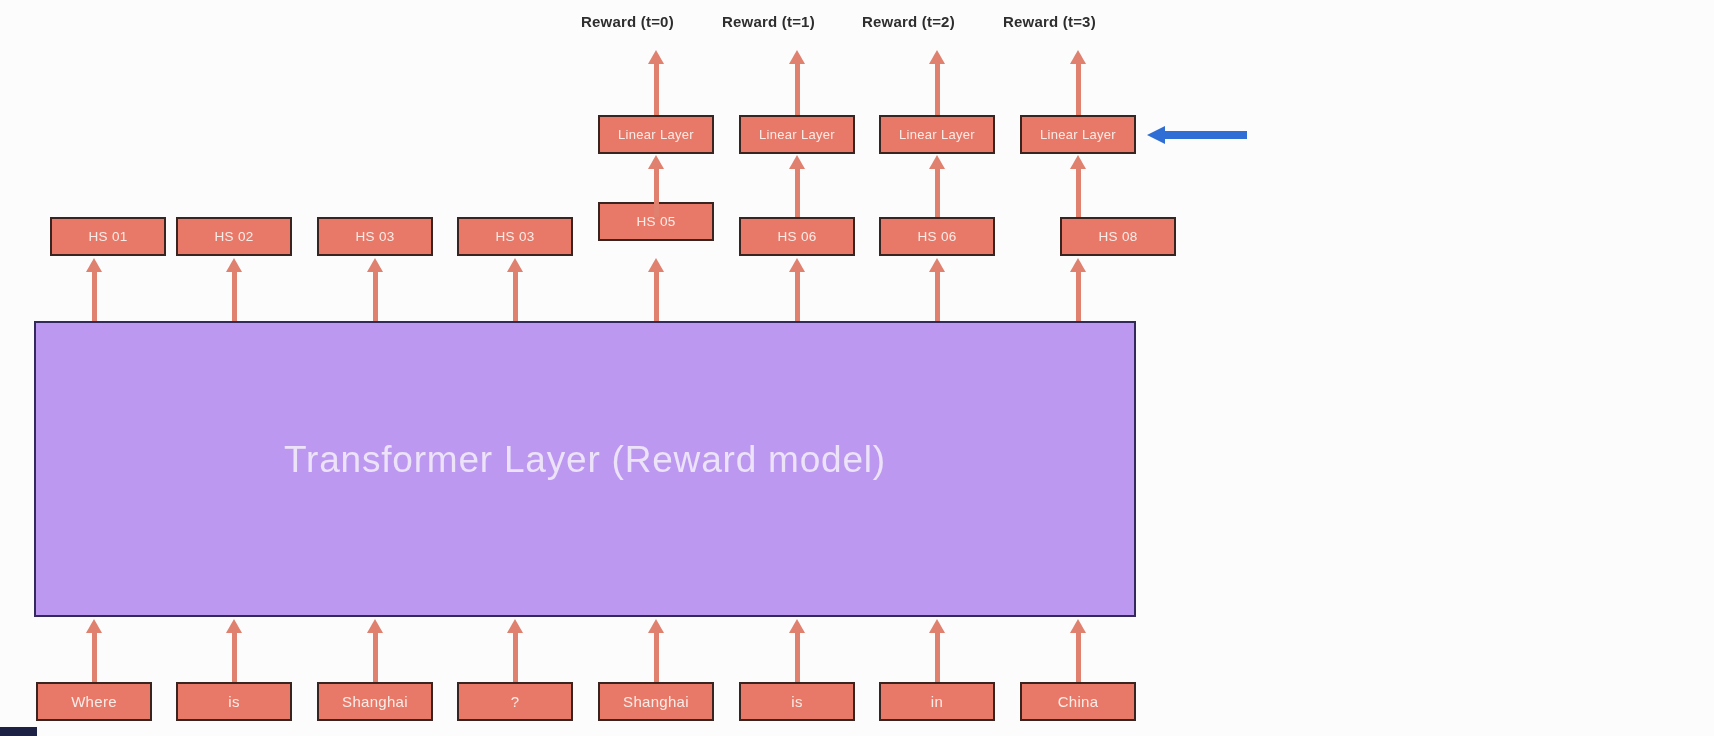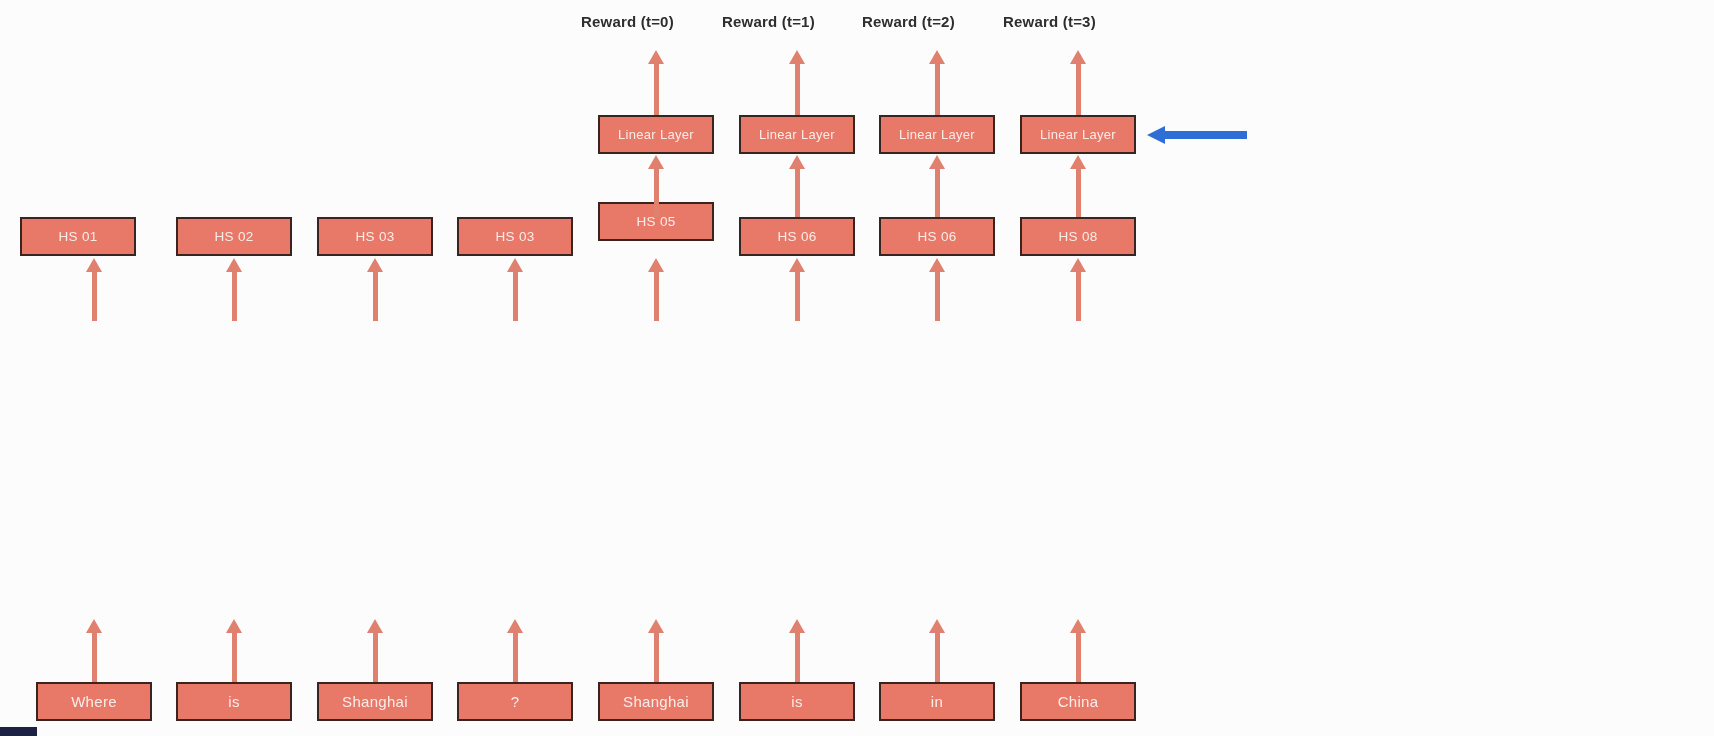--- a/index.html
+++ b/index.html
@@ -88,29 +88,32 @@
   <div class="reward-label" style="left:581px">Reward (t=0)</div>
   <div class="reward-label" style="left:722px">Reward (t=1)</div>
   <div class="reward-label" style="left:862px">Reward (t=2)</div>
   <div class="reward-label" style="left:1003px">Reward (t=3)</div>
 
   <div class="sbox lin" style="left:598px;  top:115px">Linear Layer</div>
   <div class="sbox lin" style="left:739px;  top:115px">Linear Layer</div>
   <div class="sbox lin" style="left:879px;  top:115px">Linear Layer</div>
   <div class="sbox lin" style="left:1020px; top:115px">Linear Layer</div>
 
-  <div class="sbox hs" style="left:20px;   top:217px">HS 01</div>
+  <div class="sbox hs" style="left:50px;   top:217px">HS 01</div>
   <div class="sbox hs" style="left:176px;  top:217px">HS 02</div>
   <div class="sbox hs" style="left:317px;  top:217px">HS 03</div>
   <div class="sbox hs" style="left:457px;  top:217px">HS 03</div>
   <div class="sbox hs" style="left:598px;  top:202px">HS 05</div>
   <div class="sbox hs" style="left:739px;  top:217px">HS 06</div>
   <div class="sbox hs" style="left:879px;  top:217px">HS 06</div>
-  <div class="sbox hs" style="left:1020px; top:217px">HS 08</div>
-
+  <div class="sbox hs" style="left:1060px; top:217px">HS 08</div>
+
+  <div class="transformer">
+    <div class="transformer-title">Transformer Layer (Reward model)</div>
+  </div>
 
   <div class="sbox tok" style="left:36px;   top:682px">Where</div>
   <div class="sbox tok" style="left:176px;  top:682px">is</div>
   <div class="sbox tok" style="left:317px;  top:682px">Shanghai</div>
   <div class="sbox tok" style="left:457px;  top:682px">?</div>
   <div class="sbox tok" style="left:598px;  top:682px">Shanghai</div>
   <div class="sbox tok" style="left:739px;  top:682px">is</div>
   <div class="sbox tok" style="left:879px;  top:682px">in</div>
   <div class="sbox tok" style="left:1020px; top:682px">China</div>
 

